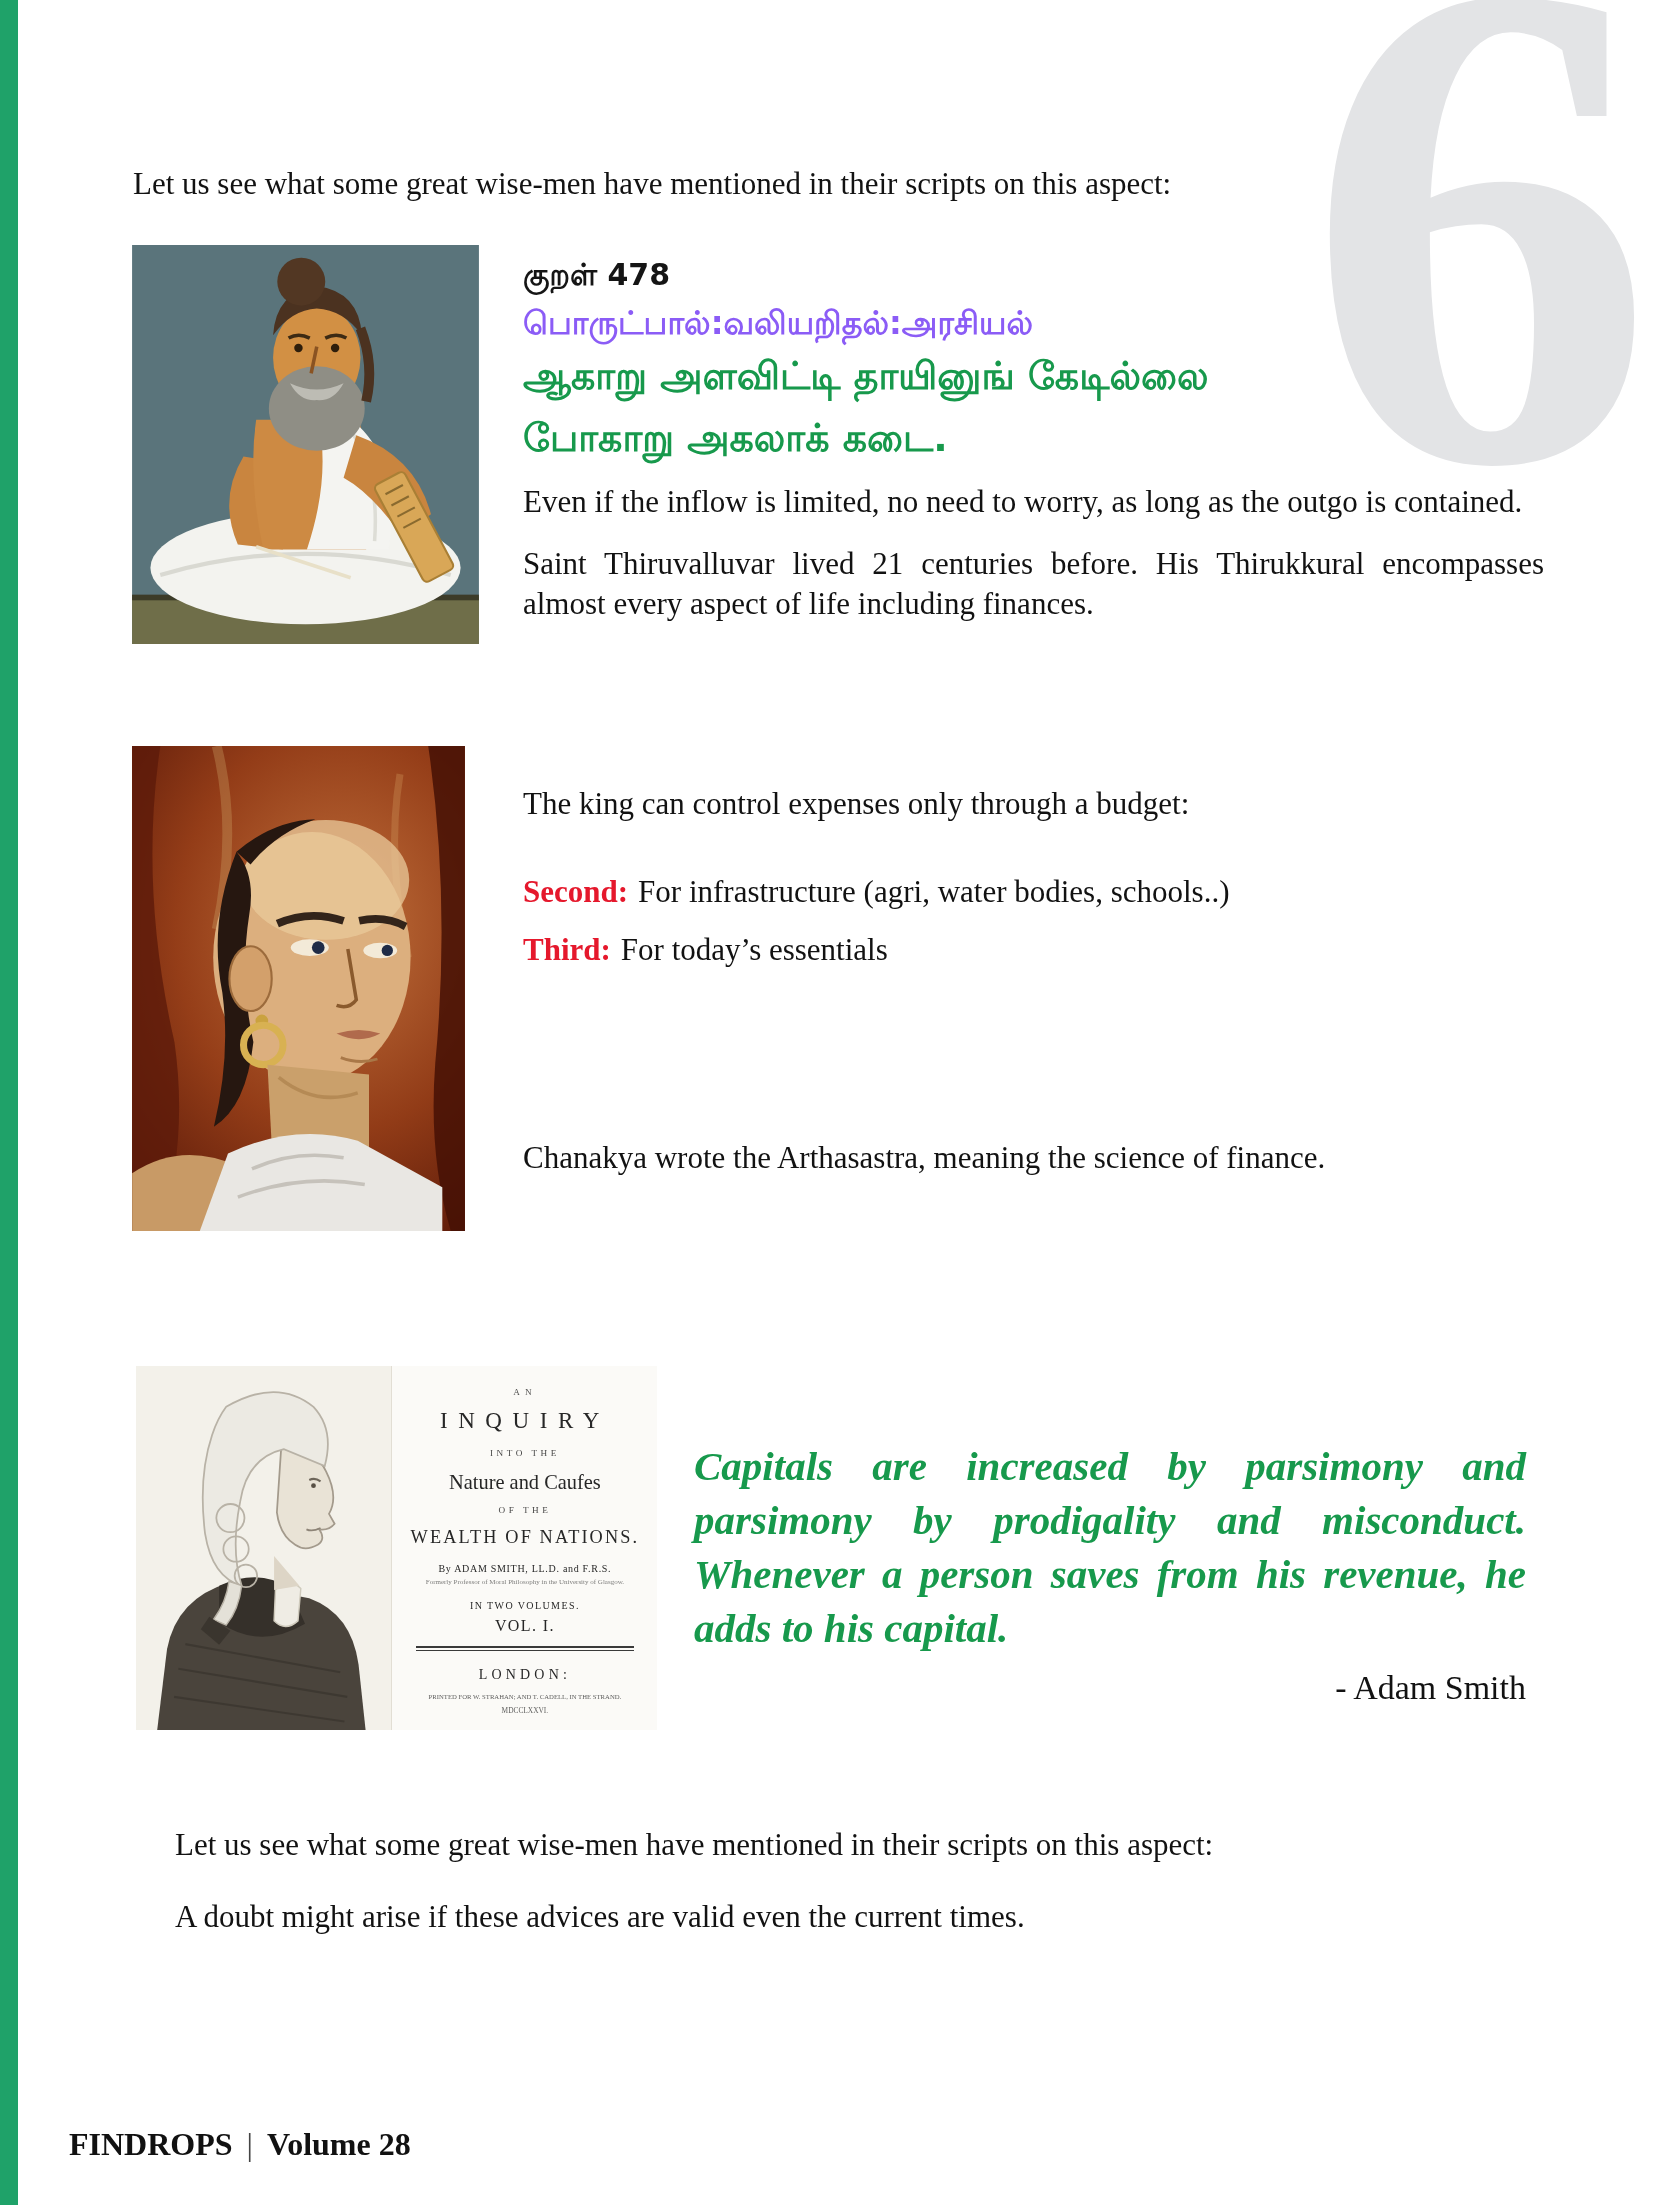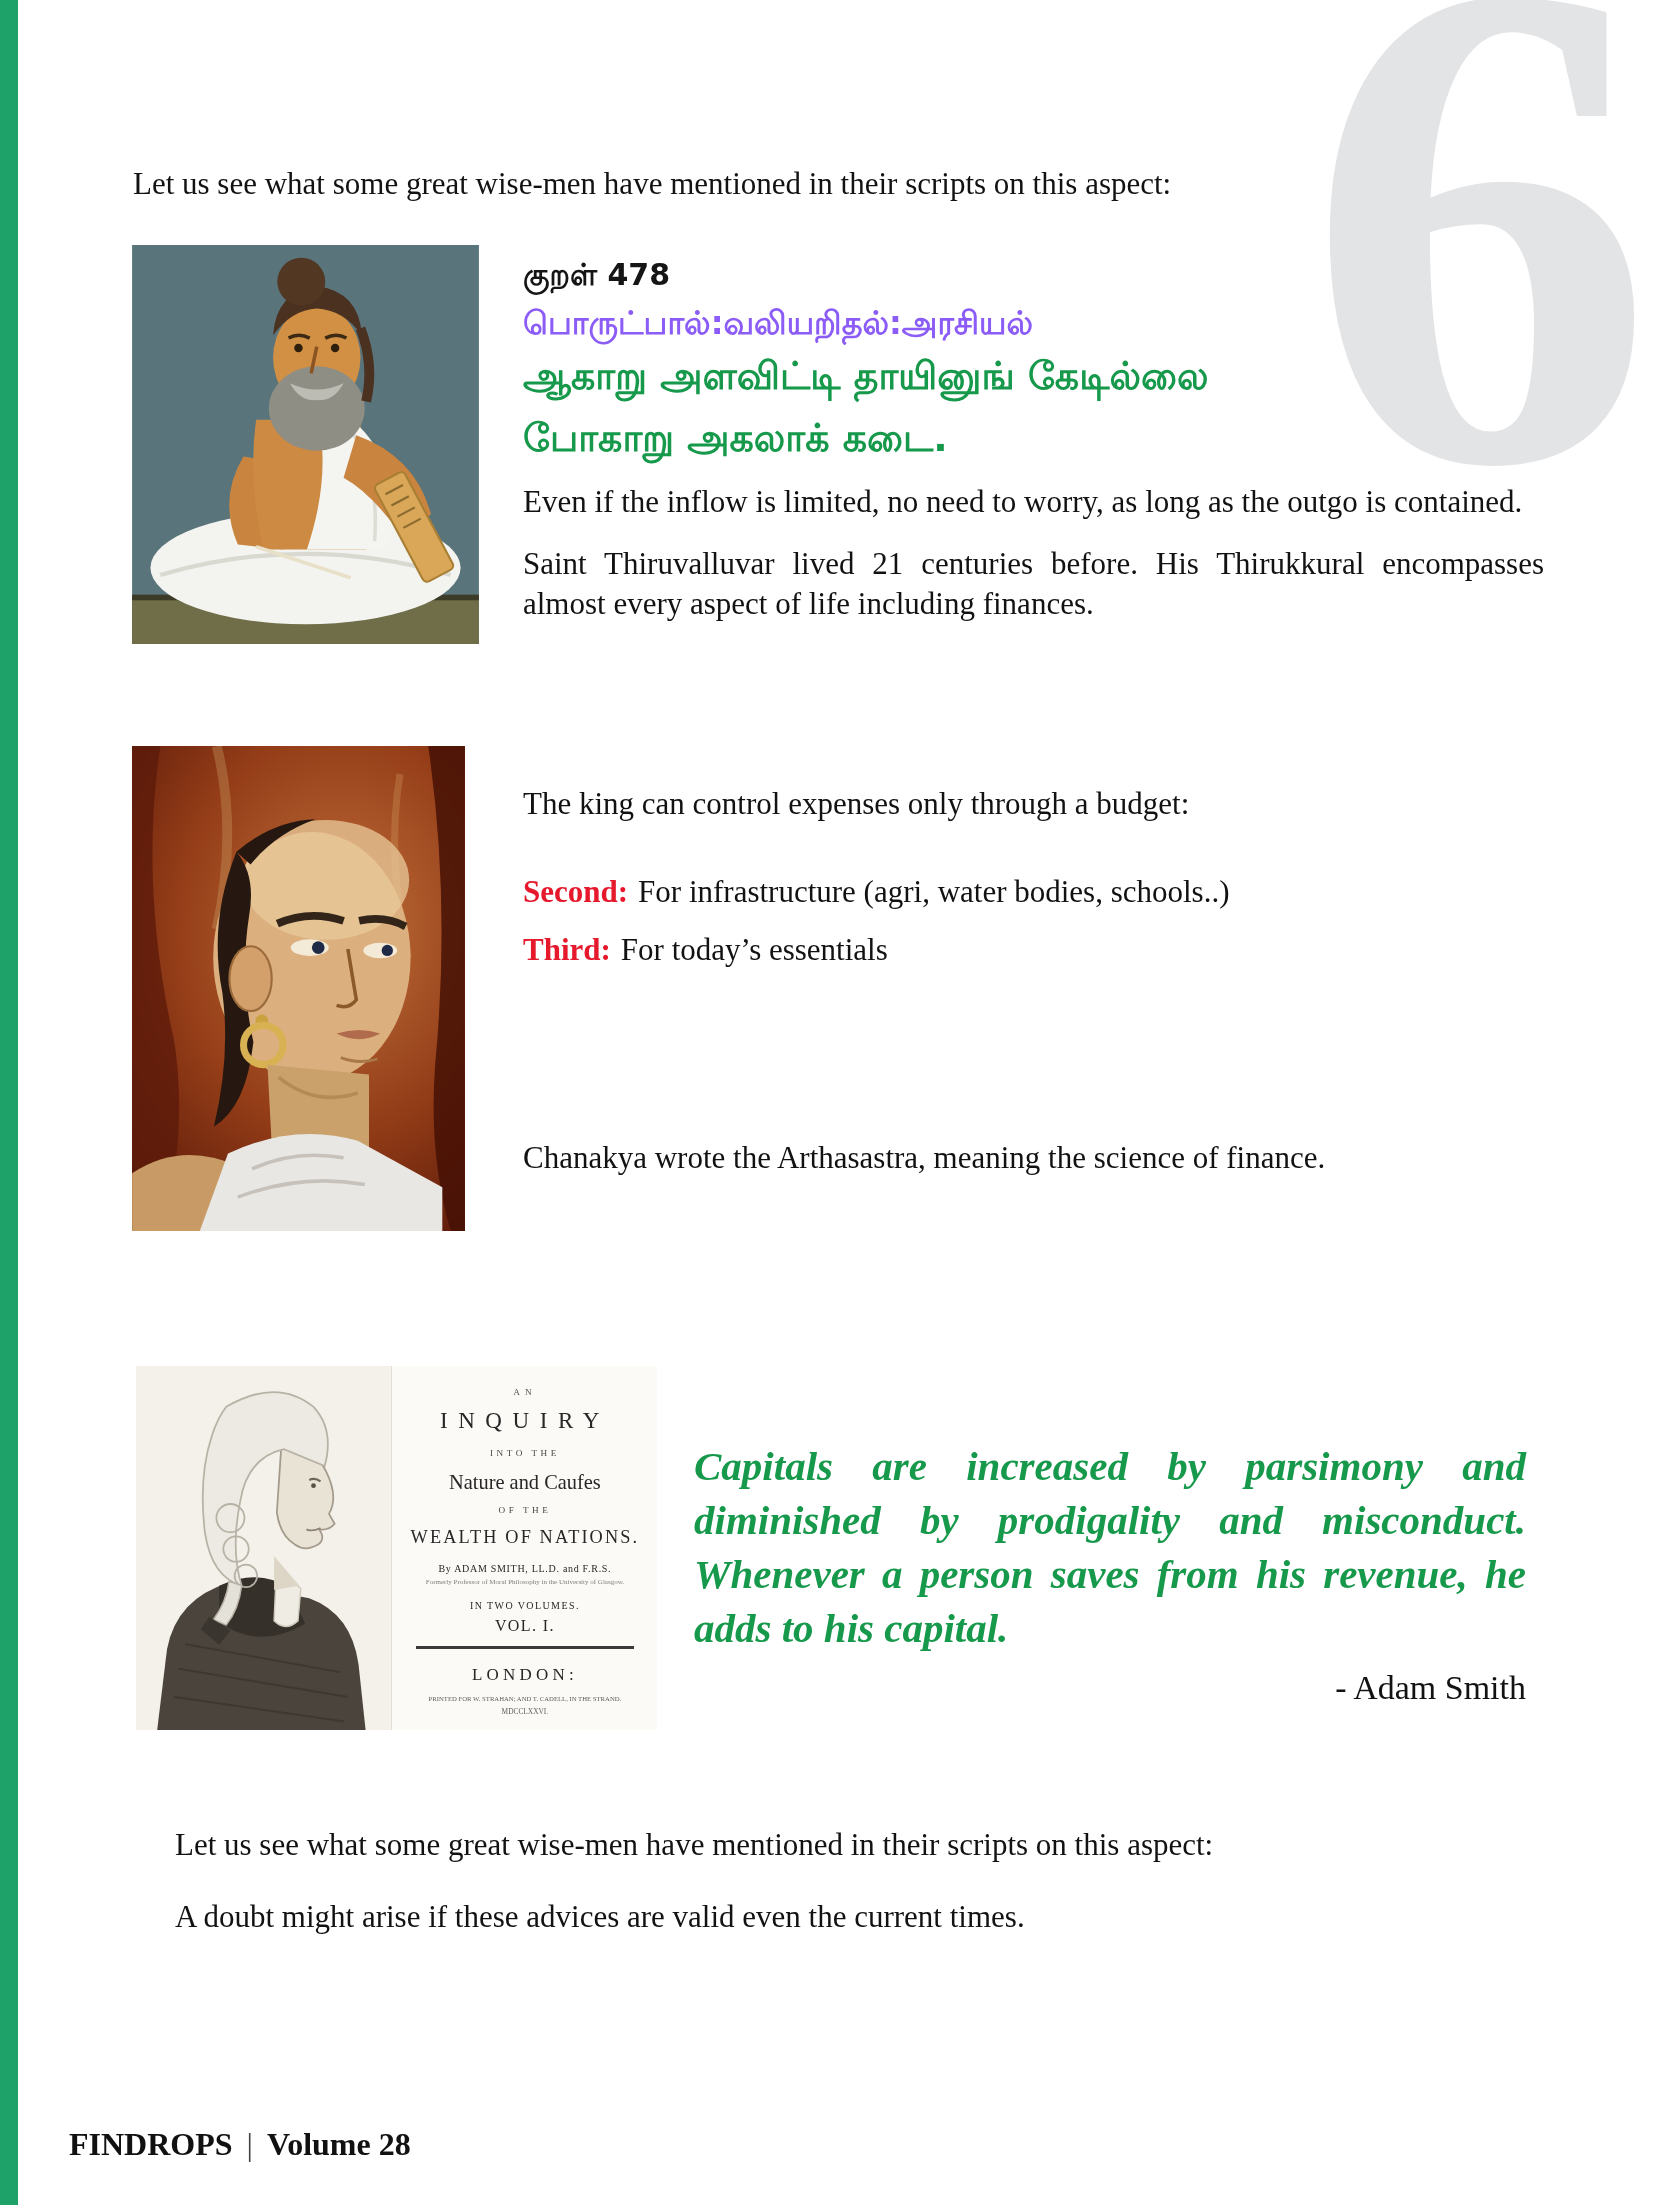--- a/index.html
+++ b/index.html
@@ -45,21 +45,21 @@
   .tp-inquiry{font-size:23px;letter-spacing:10.6px;margin-bottom:14px;}
   .tp-into{font-size:9.2px;letter-spacing:3.5px;margin-bottom:12.7px;opacity:.85;}
   .tp-nature{font-size:20.4px;margin-bottom:11.3px;}
   .tp-of{font-size:9.2px;letter-spacing:3.5px;margin-bottom:11.3px;opacity:.85;}
   .tp-wealth{font-size:18.3px;letter-spacing:2.1px;margin-bottom:15.5px;}
   .tp-by{font-size:10px;letter-spacing:0.7px;margin-bottom:4.2px;}
   .tp-aff{font-size:7px;opacity:.6;margin-bottom:14px;}
   .tp-volumes{font-size:10px;letter-spacing:1.4px;margin-bottom:5.6px;}
   .tp-vol{font-size:16px;letter-spacing:1.4px;margin-bottom:11.3px;}
   .tp-rule{width:90%;height:3.5px;border-top:2.1px solid #3a3a3a;border-bottom:0.7px solid #3a3a3a;margin-bottom:15.5px;}
-  .tp-city{font-size:17px;letter-spacing:4.2px;margin-bottom:10px;}
+  .tp-city{font-size:14px;letter-spacing:4.2px;margin-bottom:10px;}
   .tp-printer{font-size:6.7px;opacity:.75;margin-bottom:5.6px;}
   .tp-year{font-size:7.4px;opacity:.75;}
   
   .quote-block{left:694px;top:1439px;width:832px;}
   .quote-line{font-size:41px;line-height:54px;font-weight:bold;font-style:italic;color:#17994c;}
   .attribution{left:694px;top:1669px;width:832px;text-align:right;font-size:34px;color:#121212;}
   
   .footer{left:69px;top:2126px;font-size:32px;font-weight:bold;color:#111;}
   .footer .sep{font-weight:normal;color:#444;padding:0 14px;}
 </style>
@@ -227,21 +227,21 @@
       <div class="tp-vol">VOL. I.</div>
       <div class="tp-rule"></div>
       <div class="tp-city">LONDON:</div>
       <div class="tp-printer">PRINTED FOR W. STRAHAN; AND T. CADELL, IN THE STRAND.</div>
       <div class="tp-year">MDCCLXXVI.</div>
     </div>
   </div>
 
   <div class="abs quote-block">
     <div class="quote-line jline">Capitals are increased by parsimony and</div>
-    <div class="quote-line jline">diminished by prodigality and misconduct.</div>
+    <div class="quote-line jline">parsimony by prodigality and misconduct.</div>
     <div class="quote-line jline">Whenever a person saves from his revenue, he</div>
     <div class="quote-line">adds to his capital.</div>
   </div>
   <div class="abs attribution">- Adam Smith</div>
 
   <div class="abs body-text" style="left:175px;top:1825px;width:1198px;">Let us see what some great wise-men have mentioned in their scripts on this aspect:</div>
   <div class="abs body-text" style="left:175px;top:1897px;width:1198px;">A doubt might arise if these advices are valid even the current times.</div>
 
   <div class="abs footer">
     <span>FINDROPS</span><span class="sep">|</span><span>Volume 28</span>

